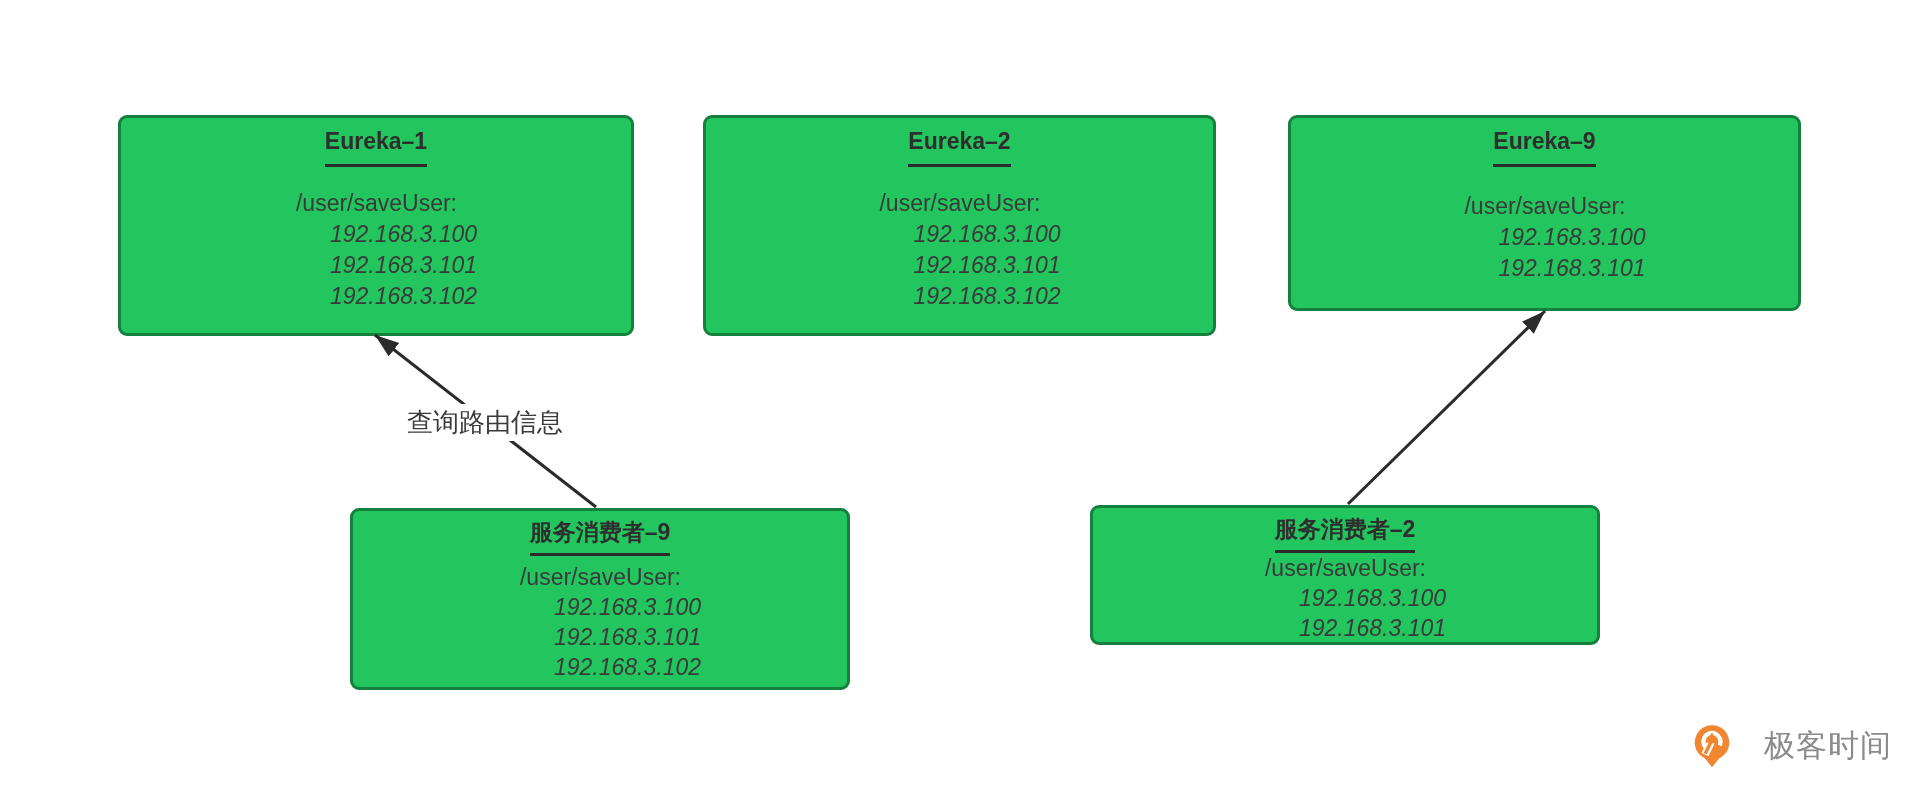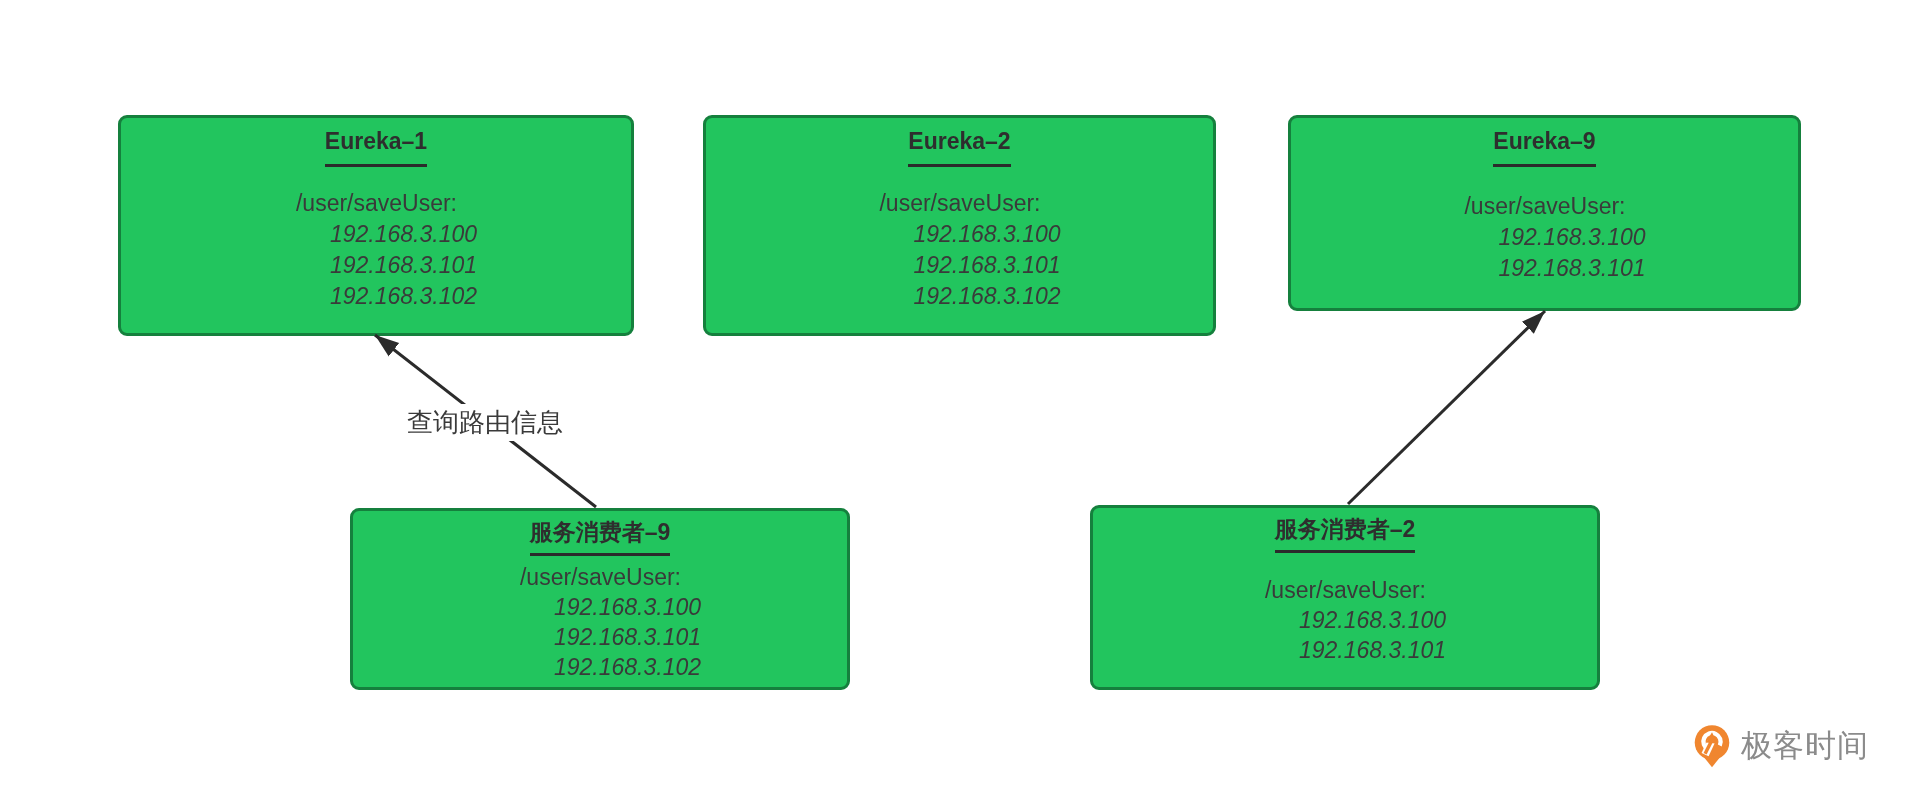--- a/index.html
+++ b/index.html
@@ -23,31 +23,31 @@
     padding-left:21px;font-size:23px;color:#3a3a3a;
   }
   .node.eureka .node-body{line-height:31px;}
   .node.consumer .node-body{line-height:30px;}
   .ip{padding-left:34px;font-style:italic;}
 
   #eureka1{left:118px;top:115px;width:516px;height:221px;}
   #eureka2{left:703px;top:115px;width:513px;height:221px;}
   #eureka3{left:1288px;top:115px;width:513px;height:196px;}
   #consumer1{left:350px;top:508px;width:500px;height:182px;}
-  #consumer2{left:1090px;top:505px;width:510px;height:185px;}
+  #consumer2{left:1090px;top:505px;width:510px;height:140px;}
 
   
   .edge-layer{position:absolute;left:0;top:0;width:1920px;height:809px;pointer-events:none;}
   .edge-label{
     position:absolute;left:400px;top:404px;background:#ffffff;
     padding:1px 7px;font-size:26px;color:#3a3a3a;white-space:nowrap;
   }
 
   
-  .logo{position:absolute;left:1693px;top:724px;display:flex;align-items:center;}
+  .logo{position:absolute;left:1693px;top:724px;display:flex;align-items:center;gap:23px;}
   .logo-text{font-size:31px;color:#8b8b8b;letter-spacing:1px;margin-left:10px;}
 </style>
 </head>
 <body>
 
 <div class="canvas">
 
   <div class="node eureka" id="eureka1">
     <div class="node-title">Eureka–1</div>
     <div class="node-body">

